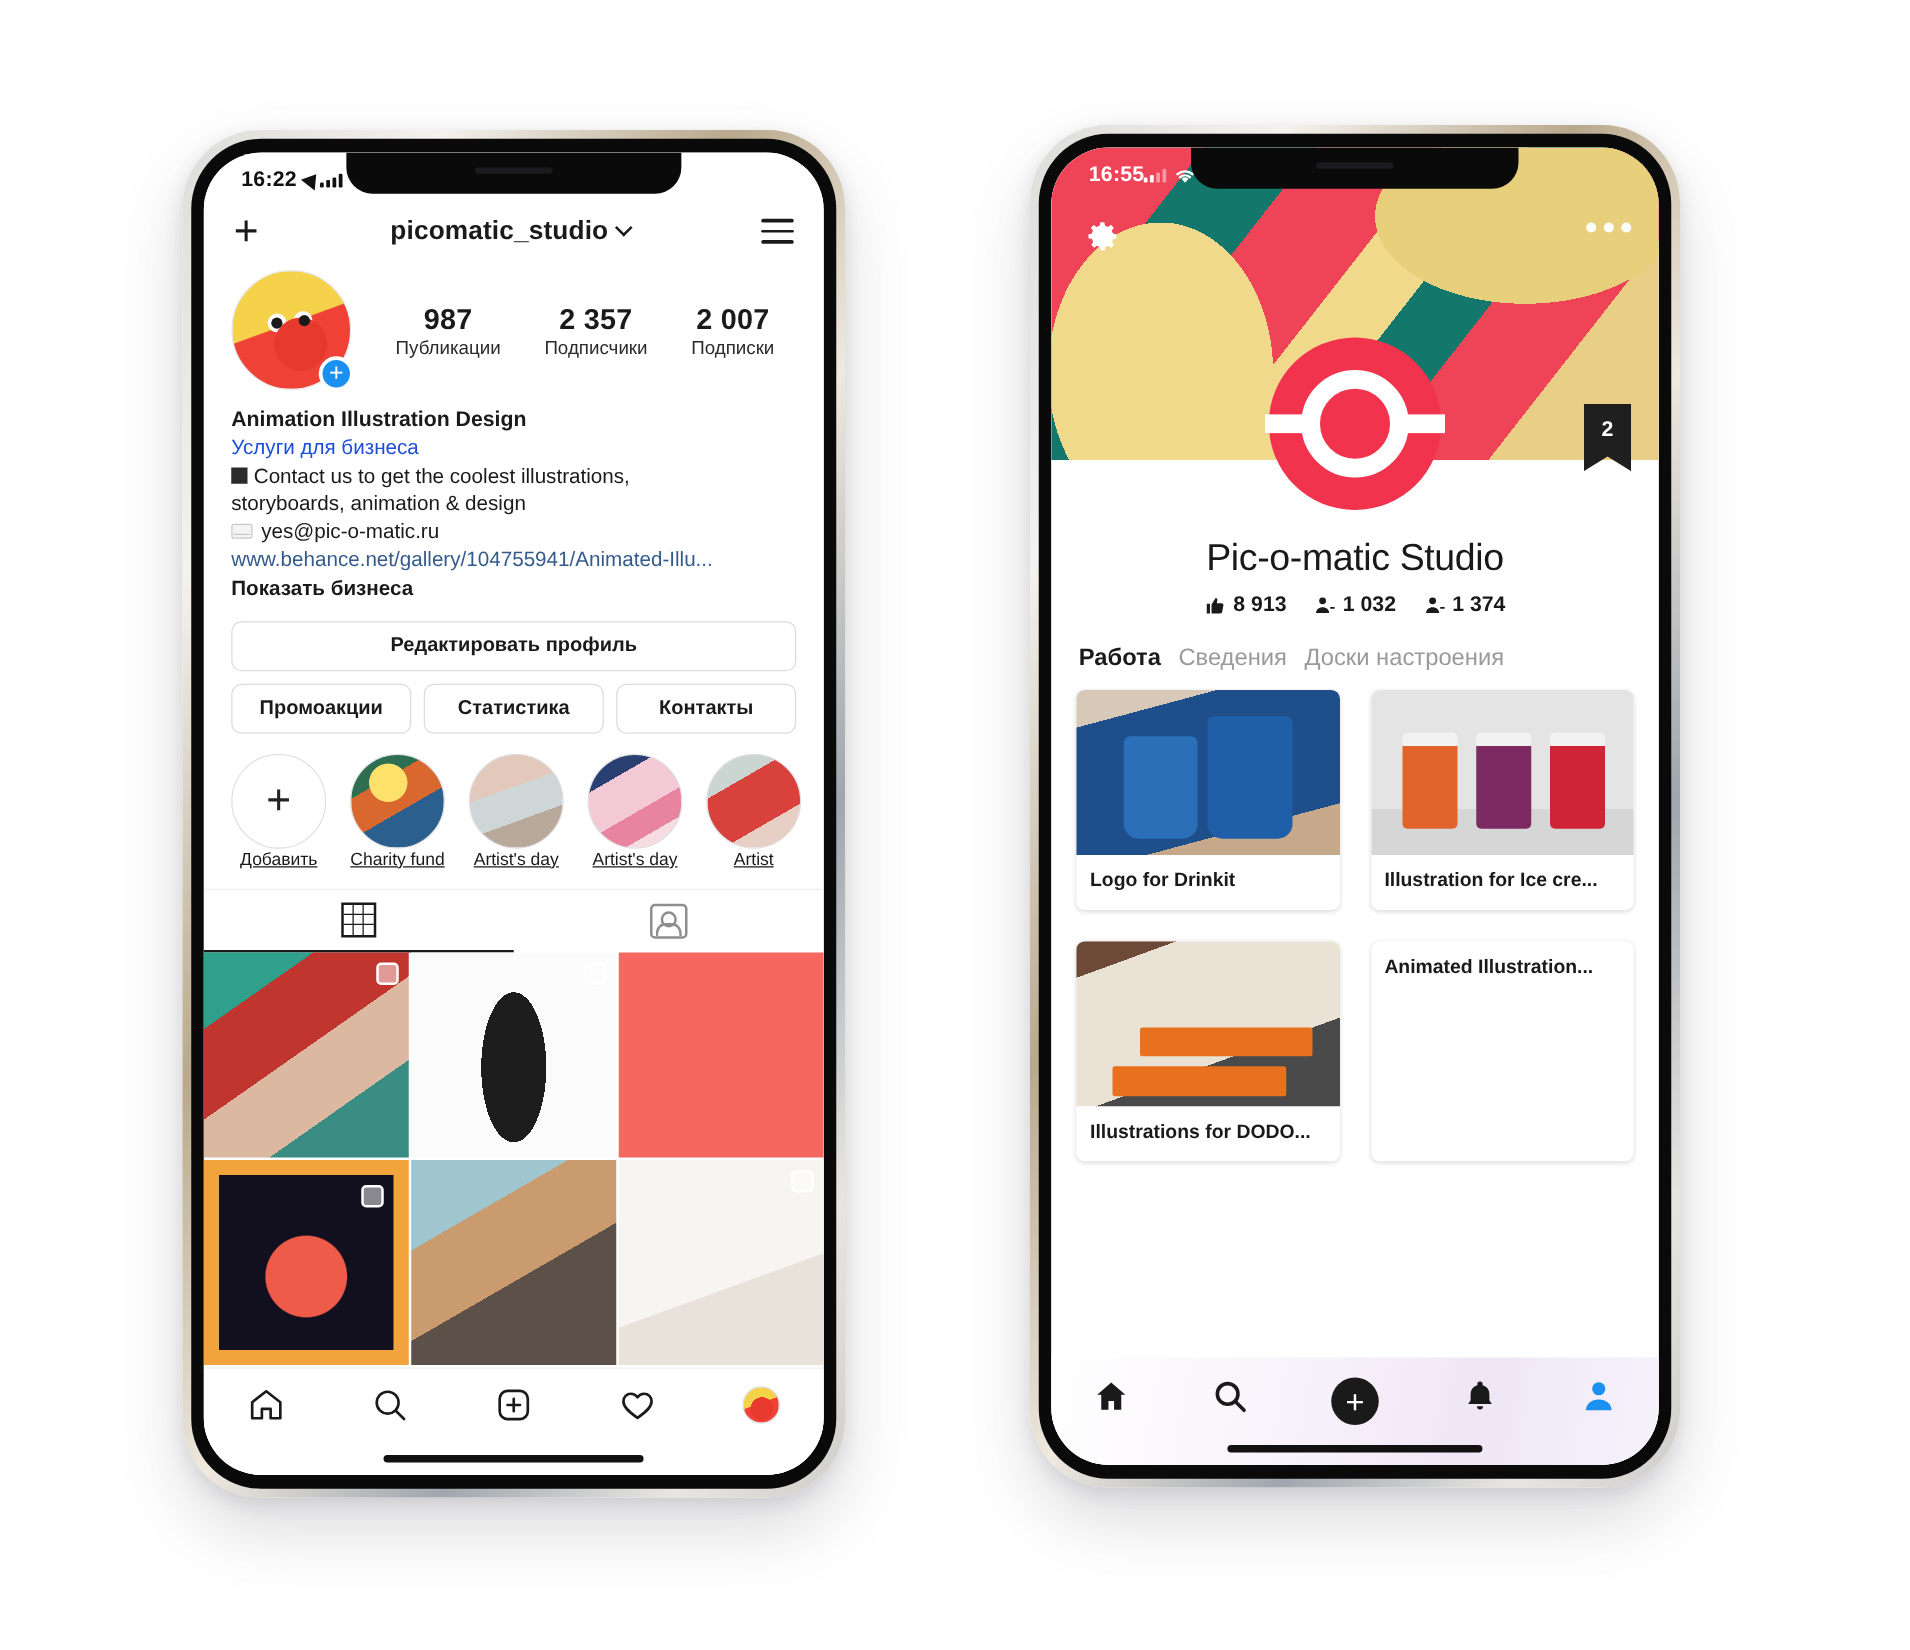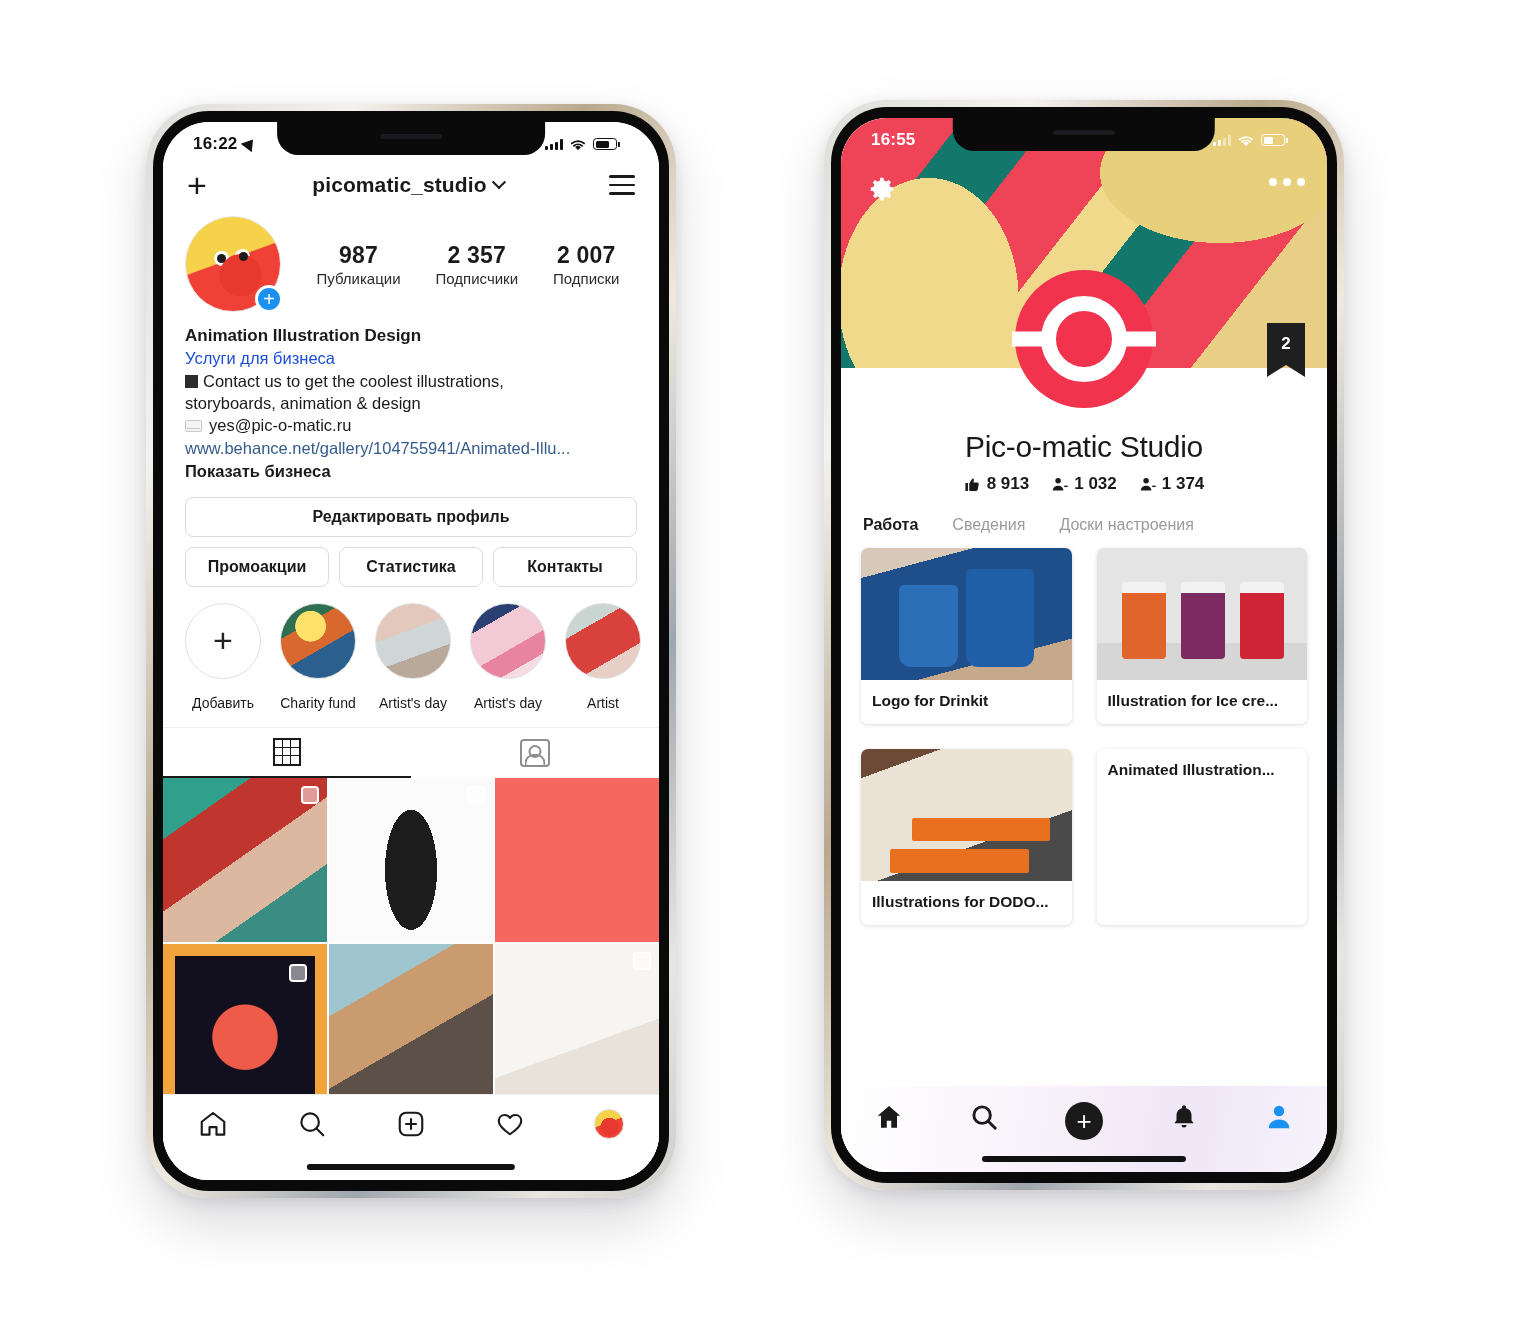--- a/index.html
+++ b/index.html
@@ -47,21 +47,21 @@
   }
   .home-ind {
     position: absolute; bottom: 10px; left: 50%; transform: translateX(-50%);
     width: 42%; height: 6px; border-radius: 4px; background: #111;
     z-index: 45;
   }
 
   
   .statusbar {
     position: absolute; top: 0; left: 0; right: 16px; height: 38px;
-    display: flex; align-items: center; justify-content: space-between;
+    display: flex; align-items: center; 
     padding: 6px 26px 0 30px;
     z-index: 35; pointer-events: none;
   }
   .sb-time { font-size: 17px; font-weight: 700; letter-spacing: .2px; }
   .sb-right { display: flex; align-items: center; gap: 6px; }
   .sig { display:flex; align-items:flex-end; gap:2px; height:11px; }
   .sig i { width:3px; background: currentColor; border-radius:1px; display:block; }
   .sig i:nth-child(1){height:4px}.sig i:nth-child(2){height:6px}
   .sig i:nth-child(3){height:8px}.sig i:nth-child(4){height:11px}
   .batt { width:24px;height:12px;border:1.6px solid currentColor;border-radius:3.5px;position:relative;}
@@ -123,21 +123,21 @@
     font-size:16px; font-weight:600; color:#1a1a1a;
     display:flex; align-items:center; justify-content:center;
     height:40px;
   }
   .btn-row { display:flex; gap:10px; margin-top:10px; }
   .btn-row .btn { flex:1; }
 
   .ig-highlights { display:flex; gap:19px; padding: 16px 0 0 22px; overflow:hidden; }
   .hl { width:76px; flex:0 0 auto; text-align:center; }
   .hl-circ { width:76px;height:76px;border-radius:50%;border:1px solid #e0e0e0; overflow:hidden; }
-  .hl-lbl { font-size:14px; margin-top:16px; color:#1a1a1a; white-space:nowrap; overflow:hidden; }
+  .hl-lbl { font-size:14px; margin-top:0; color:#1a1a1a; white-space:nowrap; overflow:hidden;text-decoration:underline; }
   .hl-add { display:flex;align-items:center;justify-content:center;font-size:34px;font-weight:300;color:#222; }
 
   .ig-tabs { display:flex; border-top:1px solid #eee; margin-top:16px; }
   .ig-tab { flex:1; height:50px; display:flex; align-items:center; justify-content:center; }
   .ig-tab.active { border-bottom:2.5px solid #1a1a1a; }
   .grid-ico { width:28px;height:28px;border:2.2px solid #1a1a1a; display:grid;
               grid-template-columns:repeat(3,1fr);grid-template-rows:repeat(3,1fr); }
   .grid-ico span { border-right:1.6px solid #1a1a1a; border-bottom:1.6px solid #1a1a1a; }
   .grid-ico span:nth-child(3n){border-right:0}
   .grid-ico span:nth-child(n+7){border-bottom:0}
@@ -197,21 +197,21 @@
     display:flex; align-items:flex-start; justify-content:center; padding-top:11px;
     font-size:17px; font-weight:700;
     clip-path: polygon(0 0, 100% 0, 100% 100%, 50% 78%, 0 100%);
   }
 
   .bh-title { text-align:center; font-size:30px; font-weight:400; margin-top:62px; letter-spacing:-.3px; }
   .bh-stats { display:flex; justify-content:center; gap:22px; margin-top:10px; font-size:17px; font-weight:600; }
   .bh-stat { display:flex; align-items:center; gap:6px; }
   .bh-ico { width:17px;height:17px; flex:0 0 auto; }
 
-  .bh-tabs { display:flex; gap:34px; padding: 22px 22px 0 22px; font-size:16px; }
+  .bh-tabs { display:flex; gap:14px; padding: 22px 22px 0 22px; font-size:19px; }
   .bh-tab { color:#9a9a9a; white-space:nowrap; }
   .bh-tab.active { color:#1a1a1a; font-weight:700; }
 
   .bh-cards { display:grid; grid-template-columns:1fr 1fr; gap:25px; padding:14px 20px 0 20px; }
   .bh-card { background:#fff; border-radius:7px; overflow:hidden; box-shadow:0 1px 4px rgba(0,0,0,.14); }
   .bh-thumb { height:132px; background:#e6e6e6; position:relative; overflow:hidden; }
   .bh-cap { padding:12px 11px 14px 11px; font-size:15.5px; font-weight:700; white-space:nowrap; overflow:hidden; }
 
   .bh-bottom {
     position:absolute; left:0;right:0;bottom:0;height:86px;

